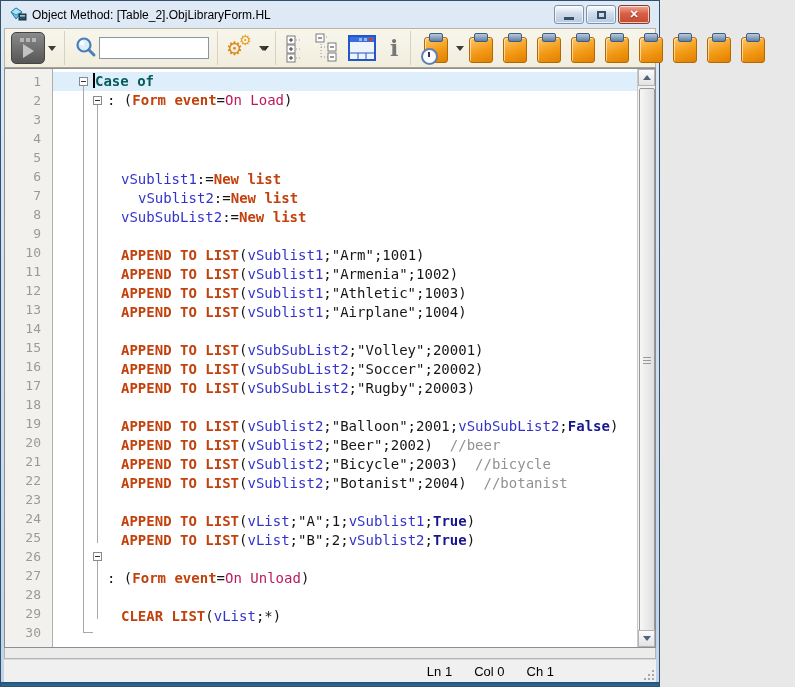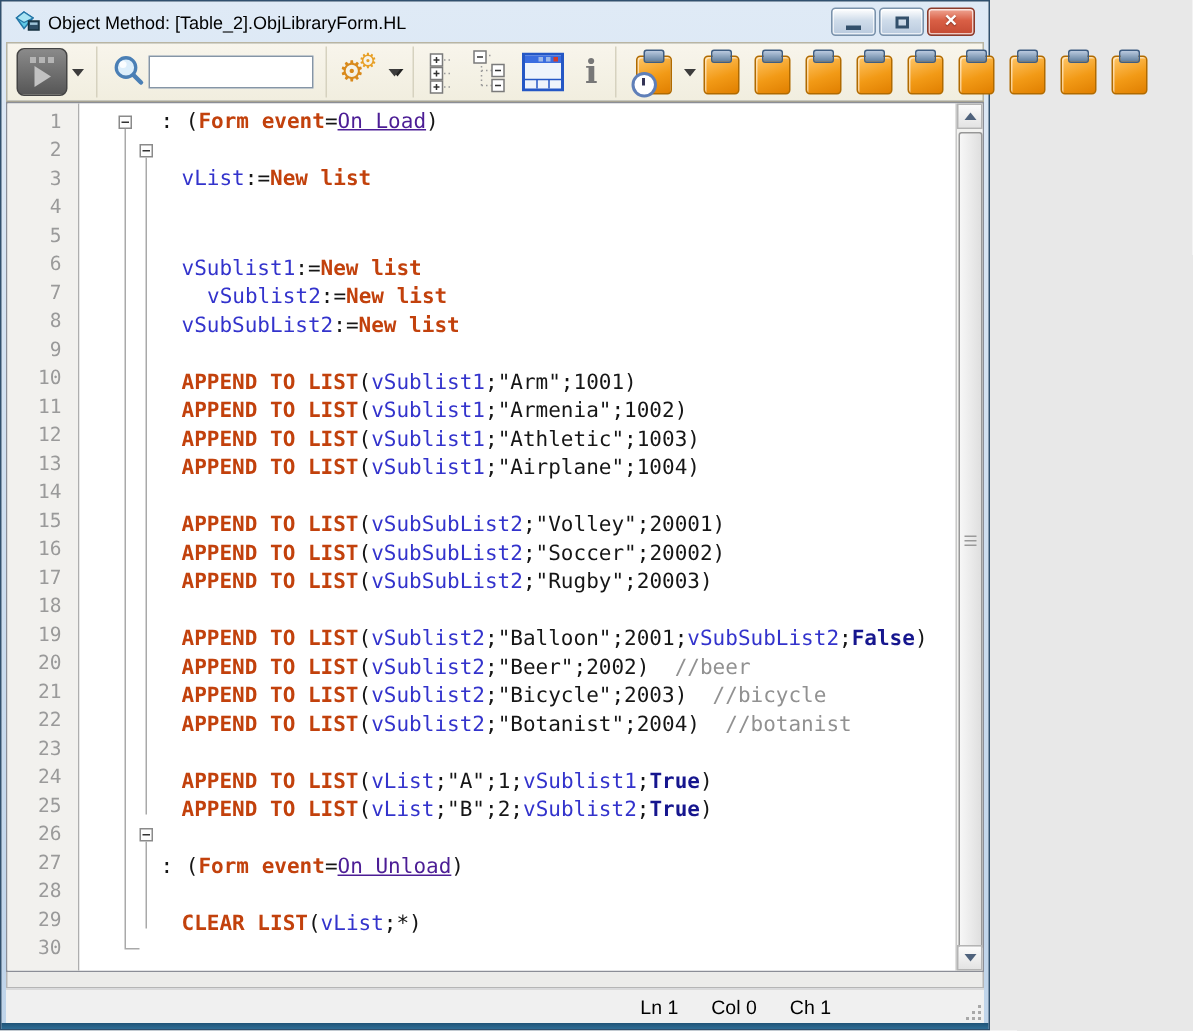--- a/index.html
+++ b/index.html
@@ -54,21 +54,21 @@
   .code{flex:1 1 auto;position:relative;overflow:hidden;background:#fff;
     font-family:"DejaVu Sans Mono",monospace;font-size:14px;}
   .code-lines{position:absolute;inset:3px 0 0 0;}
   .code-line{height:19px;line-height:19px;white-space:pre;box-sizing:border-box;}
   .code-line.current{background:#dfeefb;}
   .caret{display:inline-block;width:2px;height:15px;background:#000;vertical-align:-2px;}
   .tok-kw{color:#055c5c;font-weight:bold;}
   .tok-cmd{color:#c2410c;font-weight:bold;}
   .tok-var{color:#3333cc;}
   .tok-str,.tok-num,.tok-pn{color:#161616;}
-  .tok-cst{color:#4c1d95;text-decoration:underline;}
+  .tok-cst{color:#be185d;}
   .tok-bool{color:#16168e;font-weight:bold;}
   .tok-cmt{color:#919191;}
   .fold-layer{position:absolute;inset:3px 0 0 0;pointer-events:none;}
   .fold-box{position:absolute;width:9px;height:9px;background:#fdfdfd;border:1px solid #8a8a8a;box-sizing:border-box;pointer-events:auto;}
   .fold-box::before{content:"";position:absolute;left:1px;top:3px;width:5px;height:1px;background:#333;}
   .fold-guide{position:absolute;background:#a9a9a9;}
   
   .vscroll{width:17px;flex:0 0 auto;background:#f2f2f0;border-left:1px solid #c9c9c9;position:relative;}
   .sb-btn{position:absolute;left:0;width:17px;height:17px;background:linear-gradient(#fbfbfb,#e3e3e3);
     border:1px solid #b4b4b4;box-sizing:border-box;display:flex;align-items:center;justify-content:center;}
@@ -253,23 +253,23 @@
         <div class="gutter-num">24</div>
         <div class="gutter-num">25</div>
         <div class="gutter-num">26</div>
         <div class="gutter-num">27</div>
         <div class="gutter-num">28</div>
         <div class="gutter-num">29</div>
         <div class="gutter-num">30</div>
       </div>
     <div class="code">
       <div class="code-lines" id="codeLines">
+          <div class="code-line current" style="padding-left: 40px;"><span class="caret"></span><span class="tok-kw">Case of</span></div>
           <div class="code-line" style="padding-left: 54px;"><span class="tok-pn">: (</span><span class="tok-cmd">Form event</span><span class="tok-pn">=</span><span class="tok-cst">On Load</span><span class="tok-pn">)</span></div>
           <div class="code-line" style="padding-left: 68px;"></div>
-          <div class="code-line" style="padding-left: 68px;"><span class="tok-var">vList</span><span class="tok-pn">:=</span><span class="tok-cmd">New list</span></div>
           <div class="code-line" style="padding-left: 68px; margin-top: 41px;"><span class="tok-var">vSublist1</span><span class="tok-pn">:=</span><span class="tok-cmd">New list</span></div>
           <div class="code-line" style="padding-left: 68px; margin-left: 17px;"><span class="tok-var">vSublist2</span><span class="tok-pn">:=</span><span class="tok-cmd">New list</span></div>
           <div class="code-line" style="padding-left: 68px;"><span class="tok-var">vSubSubList2</span><span class="tok-pn">:=</span><span class="tok-cmd">New list</span></div>
           <div class="code-line" style="padding-left: 68px;"></div>
           <div class="code-line" style="padding-left: 68px;"><span class="tok-cmd">APPEND TO LIST</span><span class="tok-pn">(</span><span class="tok-var">vSublist1</span><span class="tok-pn">;</span><span class="tok-str">"Arm"</span><span class="tok-pn">;</span><span class="tok-num">1001</span><span class="tok-pn">)</span></div>
           <div class="code-line" style="padding-left: 68px;"><span class="tok-cmd">APPEND TO LIST</span><span class="tok-pn">(</span><span class="tok-var">vSublist1</span><span class="tok-pn">;</span><span class="tok-str">"Armenia"</span><span class="tok-pn">;</span><span class="tok-num">1002</span><span class="tok-pn">)</span></div>
           <div class="code-line" style="padding-left: 68px;"><span class="tok-cmd">APPEND TO LIST</span><span class="tok-pn">(</span><span class="tok-var">vSublist1</span><span class="tok-pn">;</span><span class="tok-str">"Athletic"</span><span class="tok-pn">;</span><span class="tok-num">1003</span><span class="tok-pn">)</span></div>
           <div class="code-line" style="padding-left: 68px;"><span class="tok-cmd">APPEND TO LIST</span><span class="tok-pn">(</span><span class="tok-var">vSublist1</span><span class="tok-pn">;</span><span class="tok-str">"Airplane"</span><span class="tok-pn">;</span><span class="tok-num">1004</span><span class="tok-pn">)</span></div>
           <div class="code-line" style="padding-left: 68px;"></div>
           <div class="code-line" style="padding-left: 68px;"><span class="tok-cmd">APPEND TO LIST</span><span class="tok-pn">(</span><span class="tok-var">vSubSubList2</span><span class="tok-pn">;</span><span class="tok-str">"Volley"</span><span class="tok-pn">;</span><span class="tok-num">20001</span><span class="tok-pn">)</span></div>

